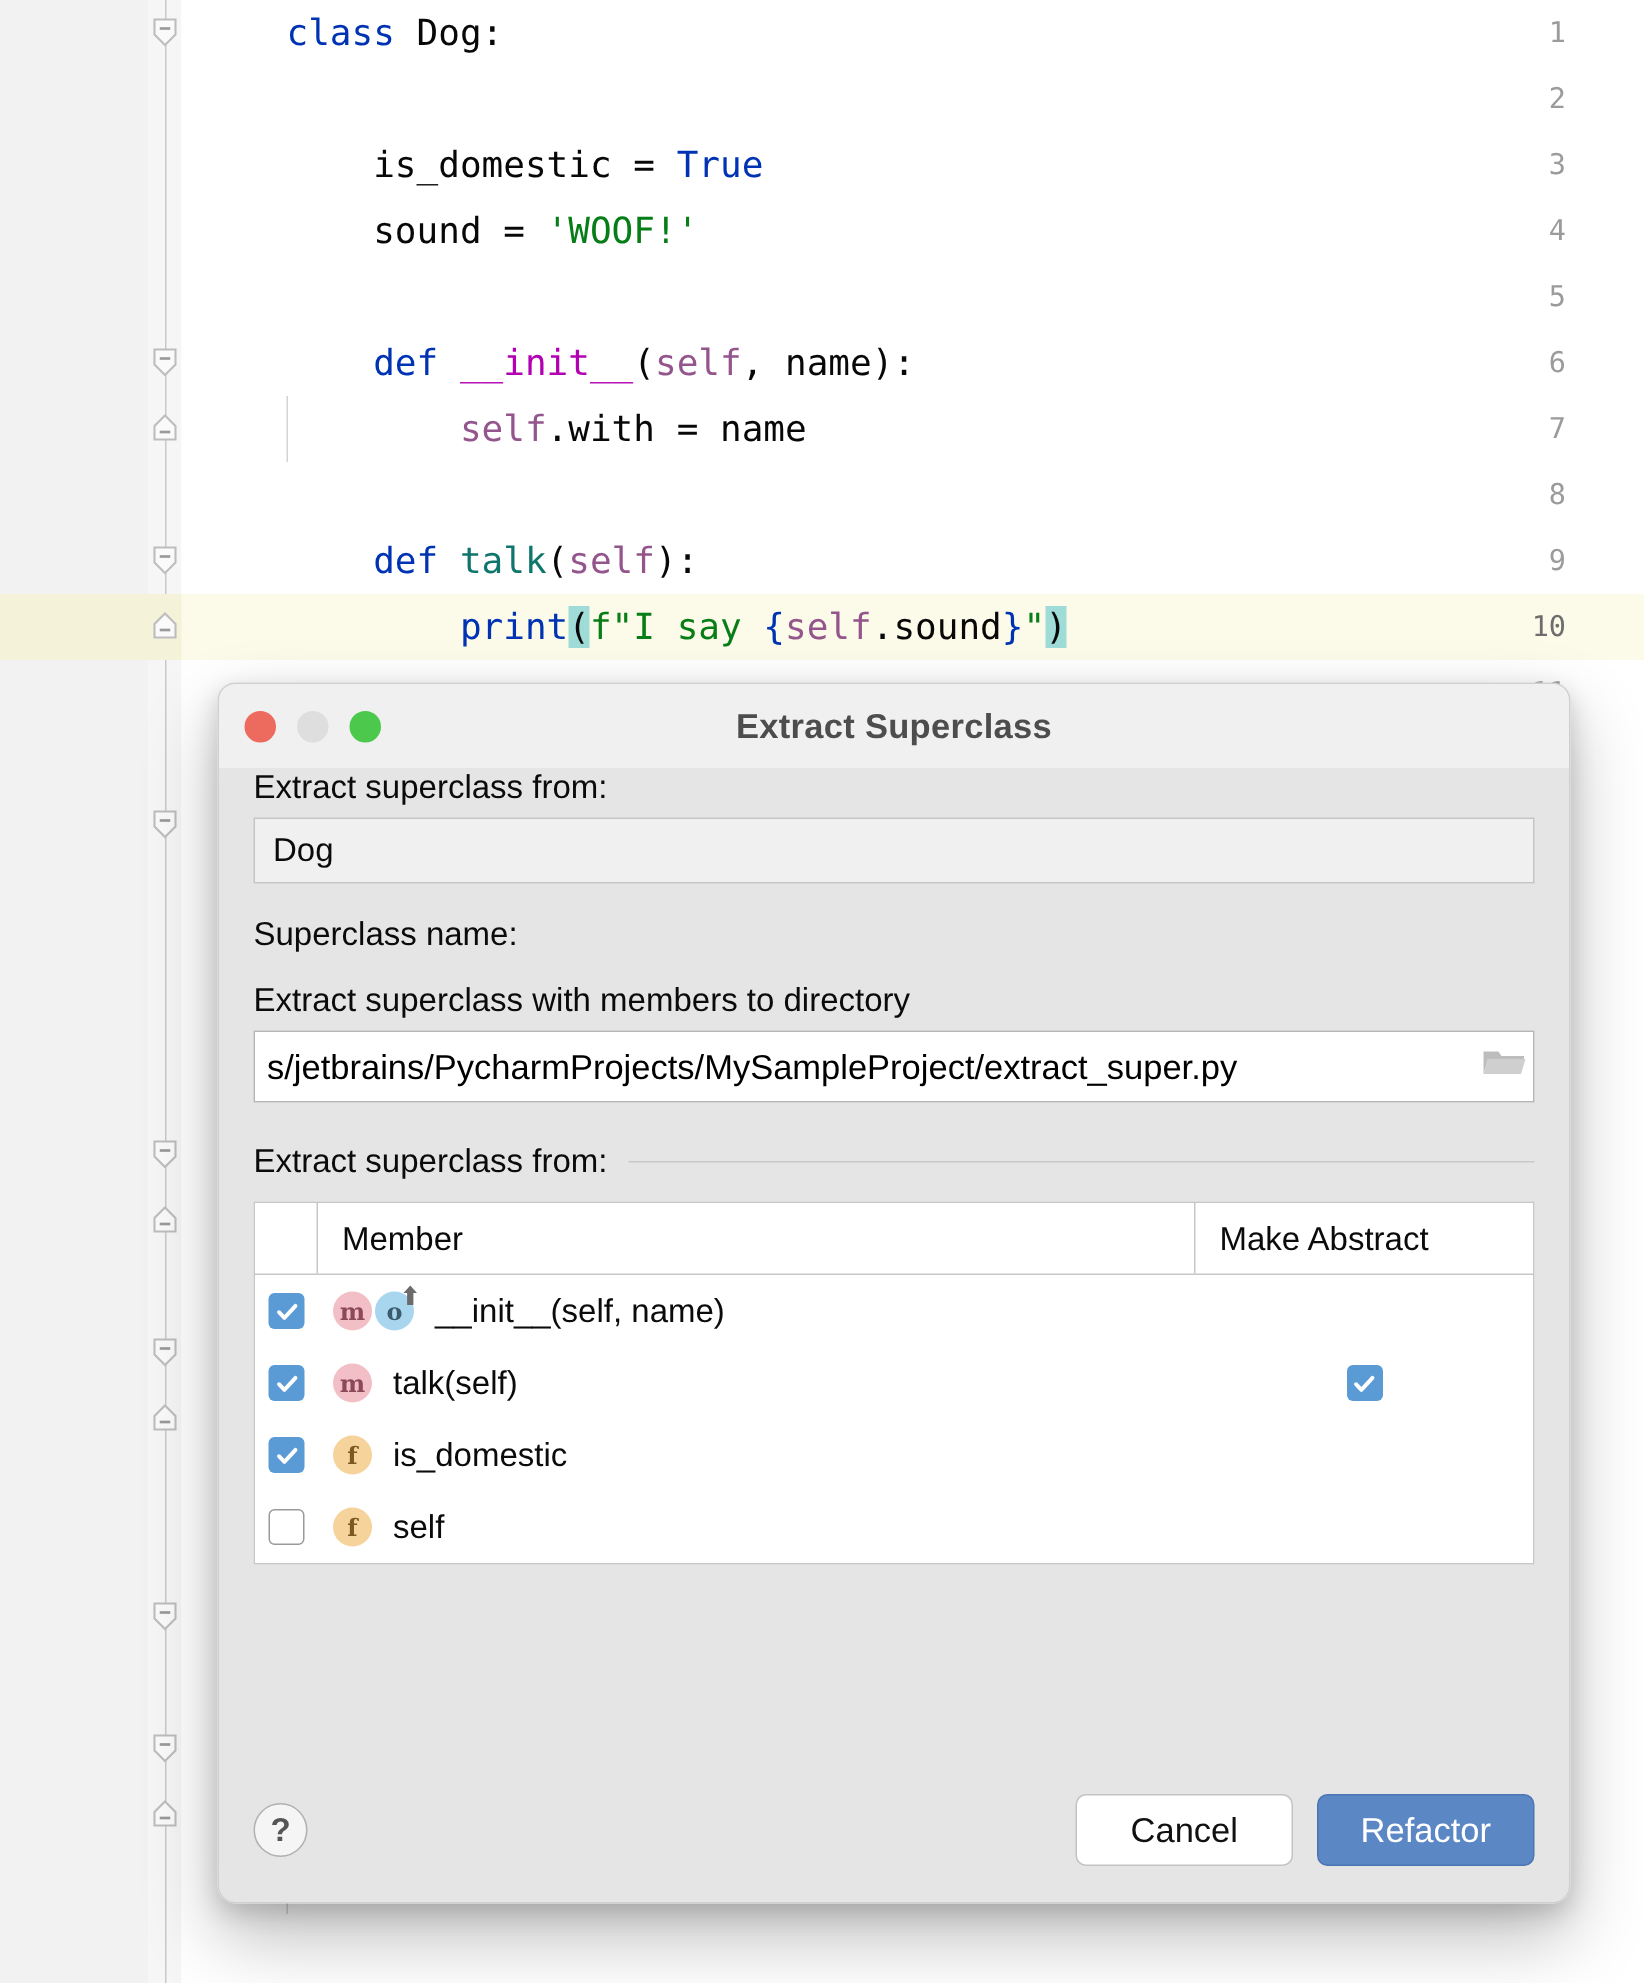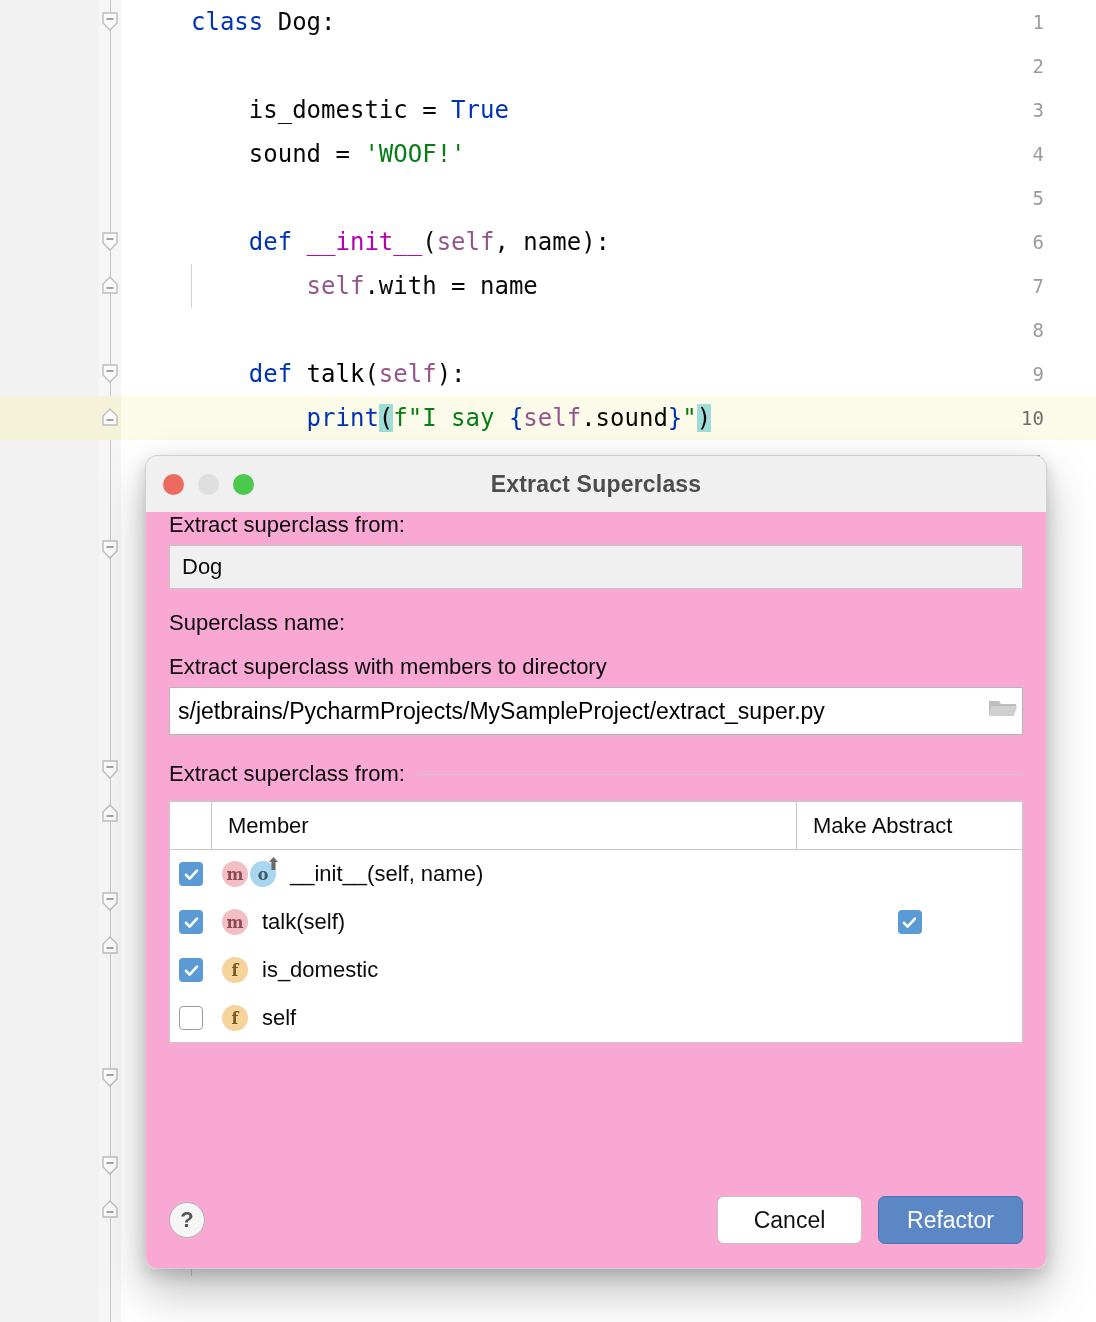--- a/index.html
+++ b/index.html
@@ -63,21 +63,21 @@
     left: 121px;
     height: 44px; line-height: 44px;
     font-family: "DejaVu Sans Mono", monospace;
     font-size: 24px;
     white-space: pre;
     color: #080808;
   }
   .kw   { color: #0033b3; }
   .str  { color: #067d17; }
   .self { color: #94558d; }
-  .fn   { color: #000000; }
+  .fn   { color: #0f766e; }
   .magic{ color: #b200b2; }
   .brace{ color: #0033b3; }
   .sel  { background: #9fdbd7; }
 
   .indent-guide {
     position: absolute;
     width: 1px; background: #d4d4d4;
   }
 
   
@@ -93,21 +93,21 @@
     left: 145px; top: 455px;
     width: 902px; height: 814px;
     border-radius: 12px;
     box-shadow: 0 22px 48px rgba(0,0,0,0.26), 0 6px 16px rgba(0,0,0,0.16);
     background: transparent;
   }
   .dialog {
     position: absolute;
     left: 145px; top: 455px;
     width: 902px; height: 814px;
-    background: #f9a8d4;
+    background: #e5e5e5;
     border-radius: 12px;
     border: 1px solid #cfcfcf;
     overflow: hidden;
   }
   .titlebar {
     position: relative;
     height: 56px;
     background: #f0f0f0;
   }
   .traffic { position: absolute; top: 18px; display: flex; gap: 14px; left: 17px; }

